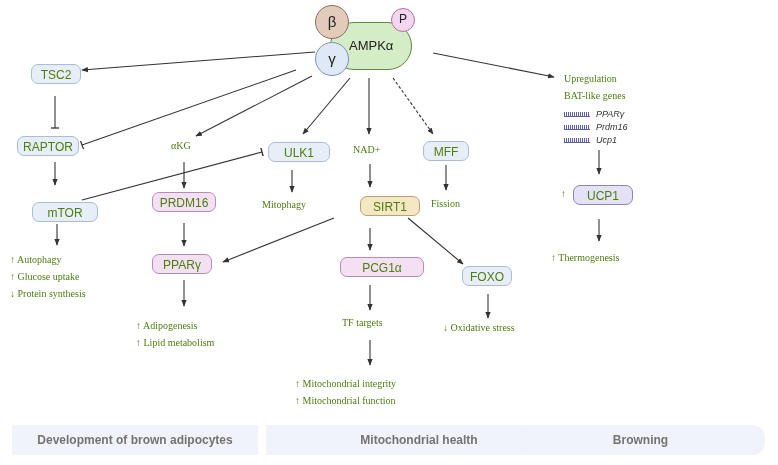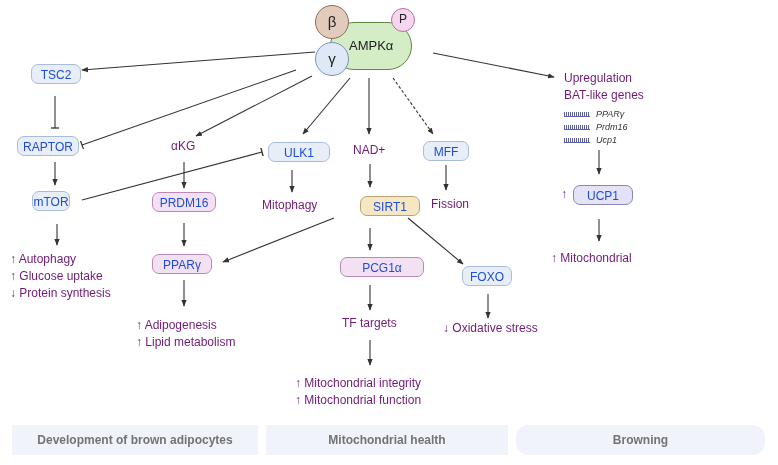--- a/index.html
+++ b/index.html
@@ -1,20 +1,20 @@
 <!DOCTYPE html>
 <html><head>
 <meta charset="utf-8">
 <style>
   html, body { margin: 0; padding: 0; background: #ffffff; }
   body { width: 778px; height: 465px; position: relative; overflow: hidden;
          font-family: "Liberation Sans", sans-serif; color: #222; }
   #canvas { position: absolute; left: 0; top: 0; width: 778px; height: 465px; }
-  .lbl { position: absolute; font-size: 12px; color: #701a75; white-space: nowrap; line-height: 16px; }
-  .box { position: absolute; font-size: 12px; color: #1d4ed8; border-radius: 7px; text-align: center;
+  .lbl { position: absolute; font-size: 10px; color: #4d7c0f; white-space: nowrap; line-height: 16px; font-family: Liberation Serif, serif; }
+  .box { position: absolute; font-size: 12px; color: #4d7c0f; border-radius: 7px; text-align: center;
          line-height: 20px; height: 20px; box-sizing: border-box; white-space: nowrap; }
   .blue   { background: #e7eef8; border: 1px solid #a9bcd8; }
   .pink   { background: #f4e0f3; border: 1px solid #b98ab6; }
   .yellow { background: #f6e7c3; border: 1px solid #b8a374; }
   .purple { background: #e4e2f6; border: 1px solid #8a86b8; }
   .multi div { line-height: 17px; }
   .gene { position: absolute; font-size: 9px; font-style: italic; color: #333; line-height: 12px; }
   .gene .bars { display: inline-block; width: 26px; height: 4px; margin-right: 6px; vertical-align: middle;
     background: repeating-linear-gradient(90deg, #5a5fa8 0 1px, transparent 1px 2px);
     border-bottom: 1px solid #5a5fa8; }
@@ -97,21 +97,21 @@
 
 <div class="ampk">
   <div class="ampk-body">AMPKα</div>
   <div class="circ beta">β</div>
   <div class="circ gamma">γ</div>
   <div class="circ phos">P</div>
 </div>
 
 <div class="box blue" style="left:31px;top:64px;width:50px;">TSC2</div>
 <div class="box blue" style="left:17px;top:136px;width:62px;">RAPTOR</div>
-<div class="box blue" style="left:32px;top:191px;width:38px;">mTOR</div>
+<div class="box blue" style="left:32px;top:202px;width:66px;">mTOR</div>
 <div class="lbl multi" style="left:10px;top:251px;">
   <div>↑ Autophagy</div>
   <div>↑ Glucose uptake</div>
   <div>↓ Protein synthesis</div>
 </div>
 
 <div class="lbl" style="left:171px;top:138px;">αKG</div>
 <div class="box pink" style="left:152px;top:192px;width:64px;">PRDM16</div>
 <div class="box pink" style="left:152px;top:254px;width:60px;">PPARγ</div>
 <div class="lbl multi" style="left:136px;top:317px;">
@@ -140,17 +140,17 @@
 <div class="lbl multi" style="left:564px;top:70px;">
   <div>Upregulation</div>
   <div>BAT-like genes</div>
 </div>
 <div class="gene" style="left:564px;top:108px;"><span class="bars"></span><span>PPARγ</span></div>
 <div class="gene" style="left:564px;top:121px;"><span class="bars"></span><span>Prdm16</span></div>
 <div class="gene" style="left:564px;top:134px;"><span class="bars"></span><span>Ucp1</span></div>
 
 <div class="lbl" style="left:561px;top:186px;">↑</div>
 <div class="box purple" style="left:573px;top:185px;width:60px;">UCP1</div>
-<div class="lbl" style="left:551px;top:250px;">↑ Mitochondrial</div>
+<div class="lbl" style="left:551px;top:250px;">↑ Thermogenesis</div>
 
 <div class="footer" style="left:12px;width:246px;">Development of brown adipocytes</div>
-<div class="footer" style="left:266px;width:242px;">Mitochondrial health</div>
+<div class="footer" style="left:266px;width:242px;padding-left:32px;">Mitochondrial health</div>
 <div class="footer" style="left:516px;width:249px;border-radius:12px;">Browning</div>
 
 </body></html>

